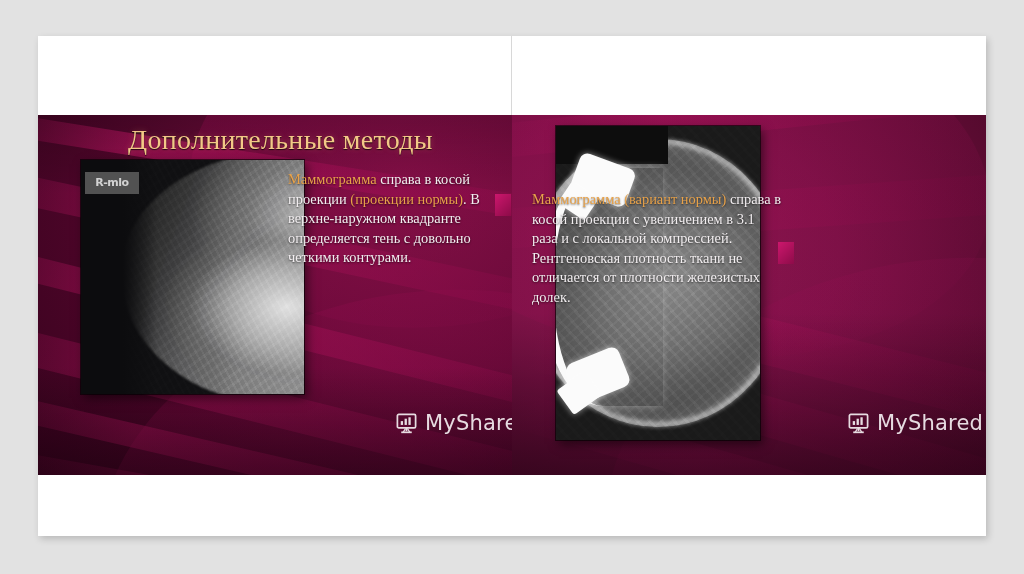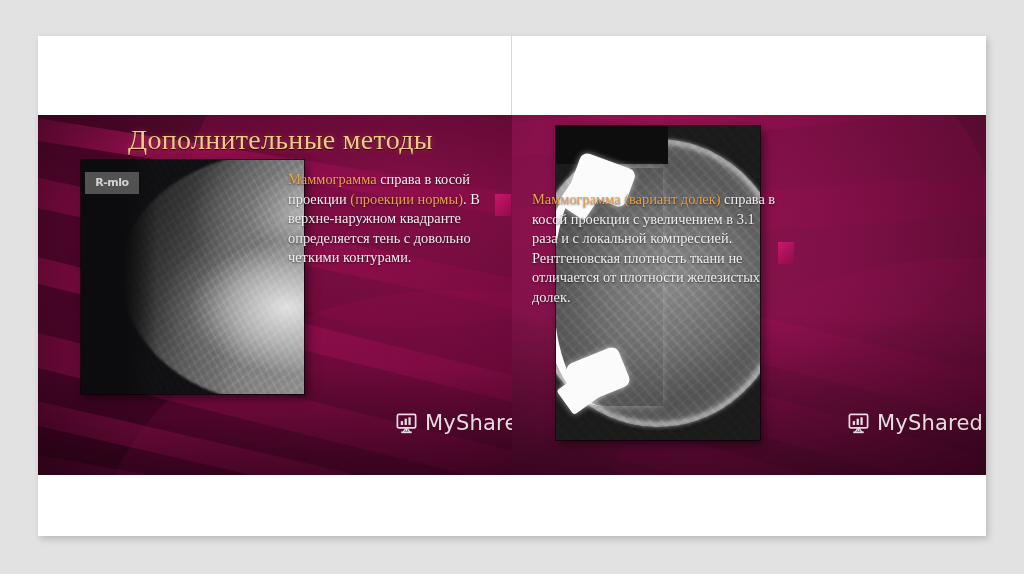--- a/index.html
+++ b/index.html
@@ -251,21 +251,21 @@
         <div class="mr-tex"></div>
         <div class="mr-topbar"></div>
         <div class="arc"></div>
         <div class="clip clip-a"></div>
         <div class="clip clip-b"></div>
         <div class="clip clip-c"></div>
         <div class="clip clip-d"></div>
       </div>
 
       <div class="body-text body-right">
-        <span class="hl">Маммограмма (вариант долек)</span><span> справа в косой проекции с увеличением в 3.1 раза и с локальной компрессией. Рентгеновская плотность ткани не отличается от плотности железистых долек.</span>
+        <span class="hl">Маммограмма (вариант нормы)</span><span> справа в косой проекции с увеличением в 3.1 раза и с локальной компрессией. Рентгеновская плотность ткани не отличается от плотности железистых долек.</span>
       </div>
 
       <div class="accent-sq acc-right"></div>
 
       <div class="wm wm-right">
         <svg class="wm-icon" viewBox="0 0 24 24">
           <rect x="2.5" y="2.5" width="19" height="14" rx="1.5" fill="none" stroke="#f4eef1" stroke-width="1.8"></rect>
           <rect x="6" y="9.5" width="2.4" height="4" fill="#f4eef1"></rect>
           <rect x="10" y="7" width="2.4" height="6.5" fill="#f4eef1"></rect>
           <rect x="14" y="5.5" width="2.4" height="8" fill="#f4eef1"></rect>

